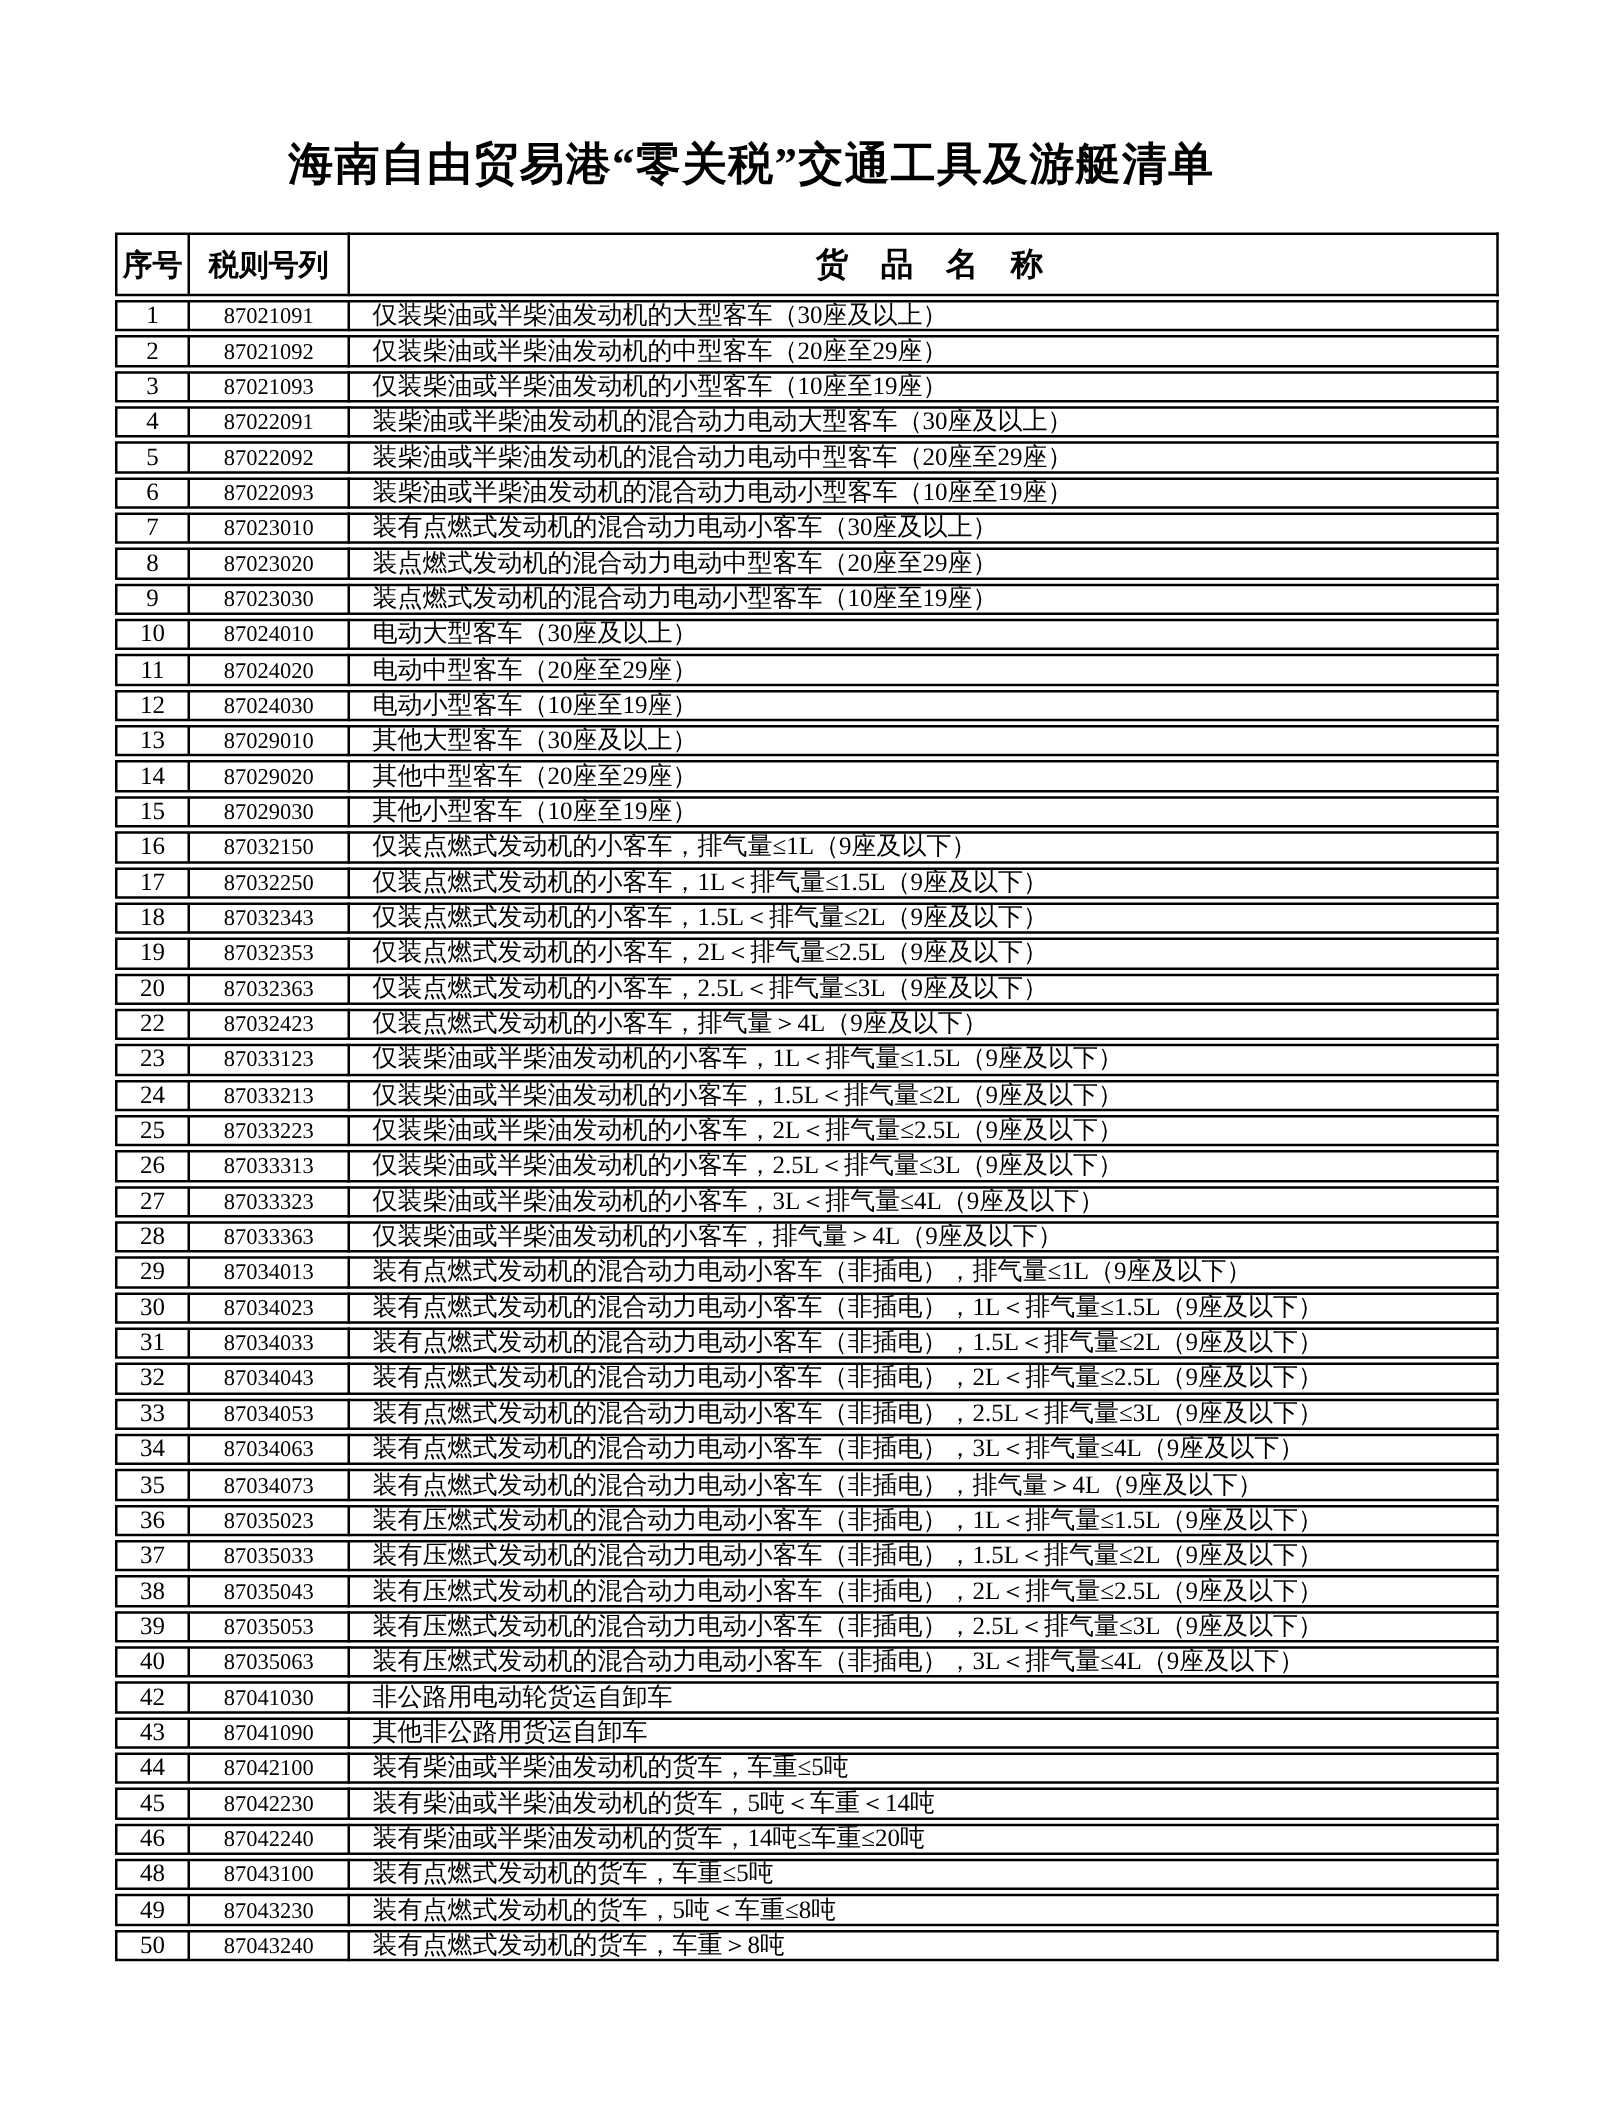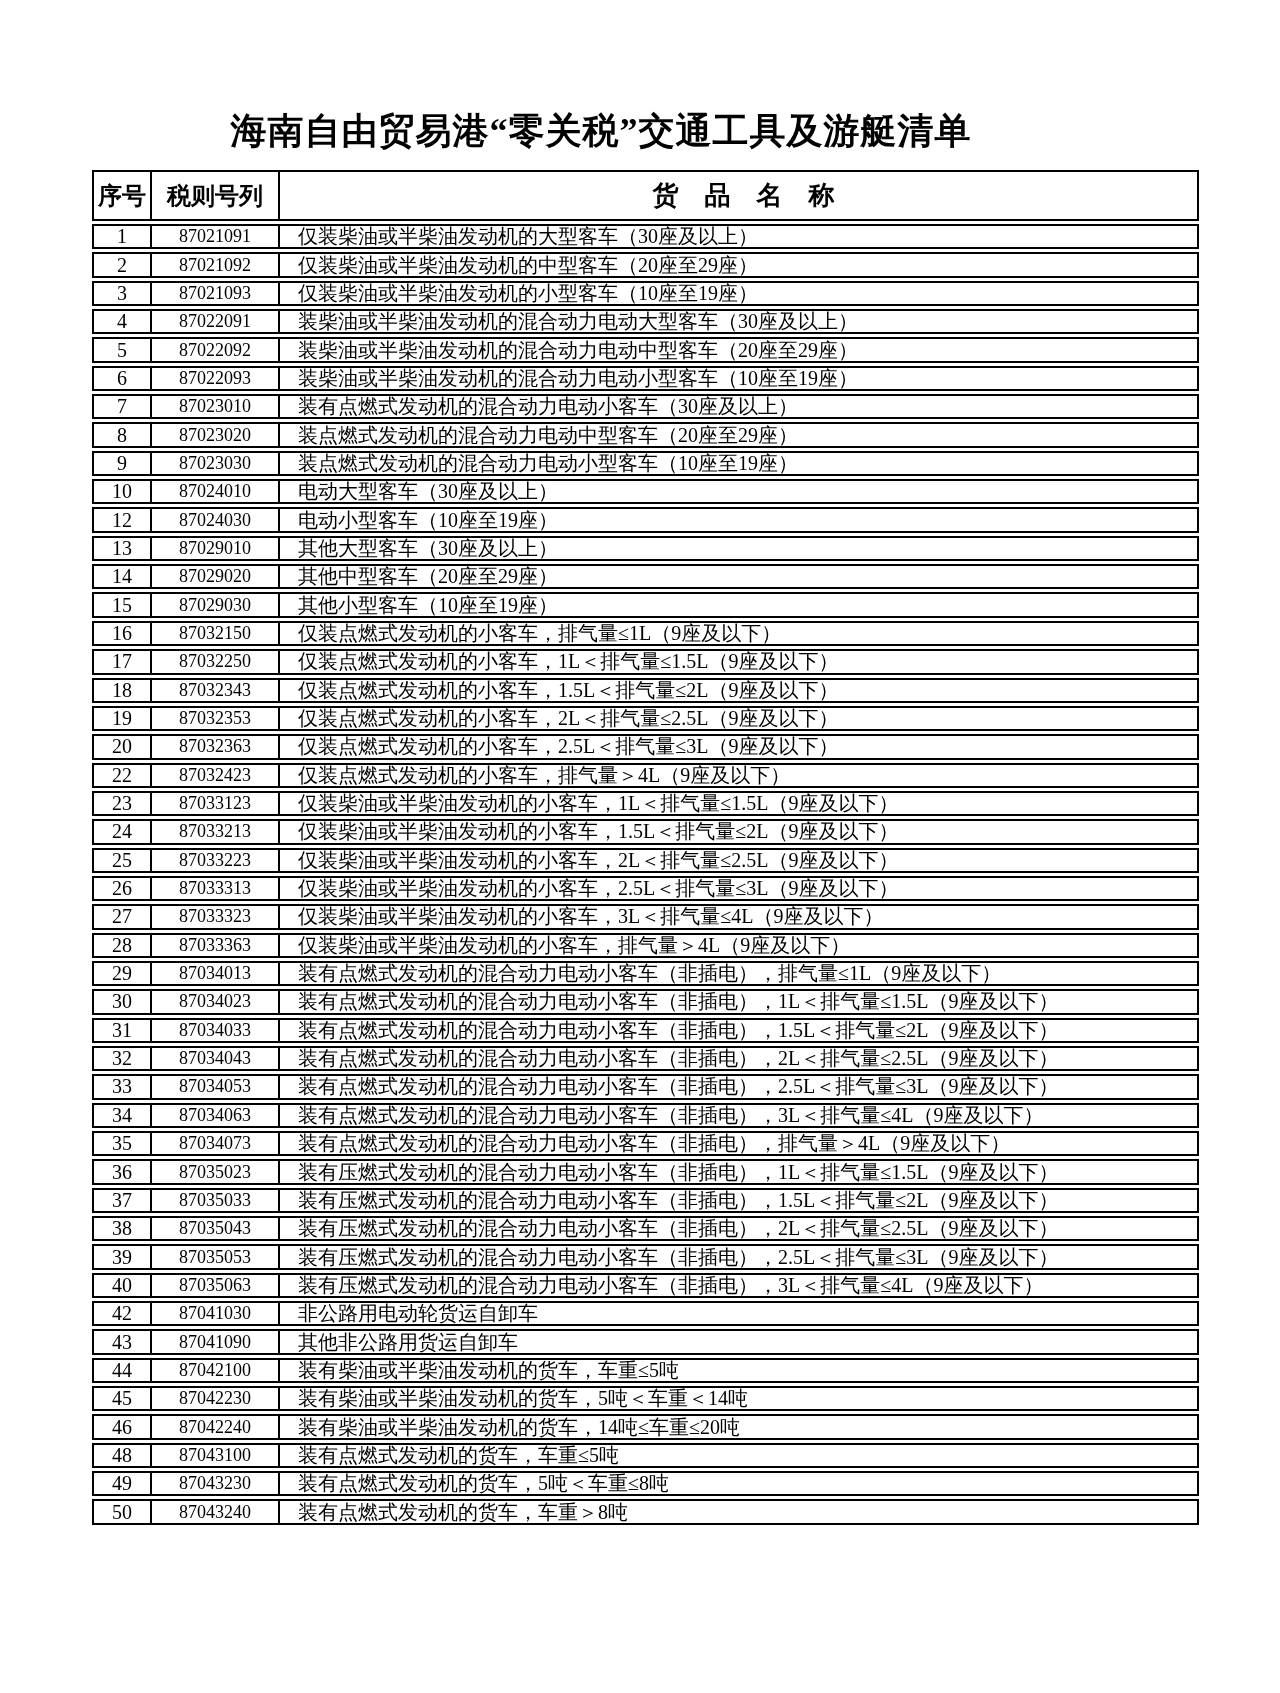--- a/index.html
+++ b/index.html
@@ -28,21 +28,21 @@
     width: 1202px;
     text-align: center;
     font-size: 36px;
     line-height: 58px;
     font-weight: 700;
     letter-spacing: 1px;
     white-space: nowrap;
   }
   table.list-table {
     position: absolute;
-    top: 167px;
+    top: 183px;
     left: 92px;
     width: 1107px;
     table-layout: fixed;
     border-collapse: separate;
     border-spacing: 0 3px;
   }
   col.w-serial { width: 60px; }
   col.w-code   { width: 128px; }
   col.w-name   { width: 919px; }
   th, td {
@@ -140,20 +140,25 @@
           <td class="col-serial">9</td>
           <td class="col-code">87023030</td>
           <td class="col-name">装点燃式发动机的混合动力电动小型客车（10座至19座）</td>
         </tr>
         <tr>
           <td class="col-serial">10</td>
           <td class="col-code">87024010</td>
           <td class="col-name">电动大型客车（30座及以上）</td>
         </tr>
         <tr>
+          <td class="col-serial">11</td>
+          <td class="col-code">87024020</td>
+          <td class="col-name">电动中型客车（20座至29座）</td>
+        </tr>
+        <tr>
           <td class="col-serial">12</td>
           <td class="col-code">87024030</td>
           <td class="col-name">电动小型客车（10座至19座）</td>
         </tr>
         <tr>
           <td class="col-serial">13</td>
           <td class="col-code">87029010</td>
           <td class="col-name">其他大型客车（30座及以上）</td>
         </tr>
         <tr>

